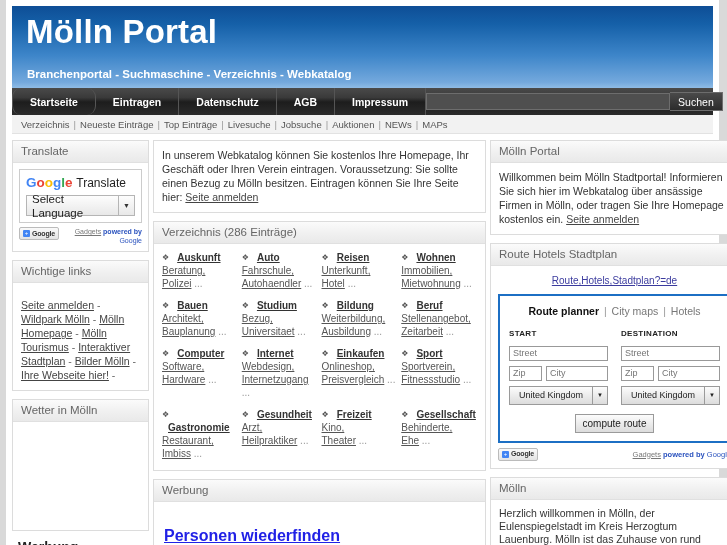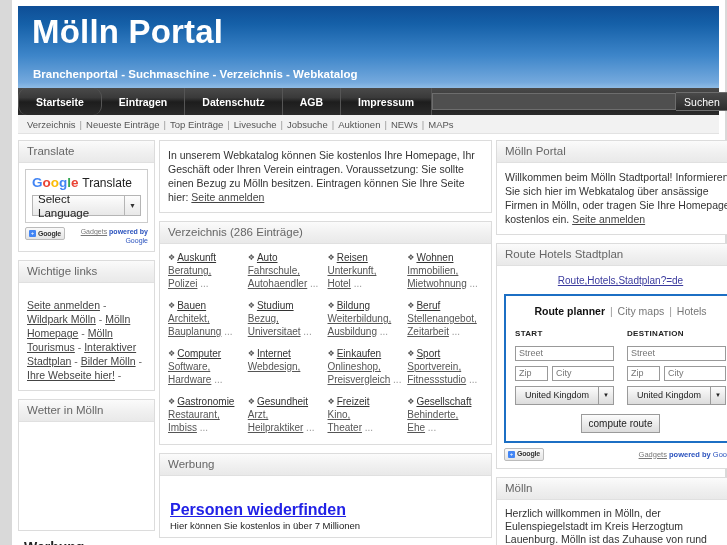--- a/index.html
+++ b/index.html
@@ -10,21 +10,21 @@
   }
   #page {
     position: relative;
     width: 727px;
     height: 545px;
     overflow: hidden;
     background: #d9d9d9;
   }
   #shell {
     position: absolute;
-    left: 12px;
+    left: 6px;
     top: 0;
     width: 713px;
     height: 545px;
     background: #ffffff;
     box-sizing: border-box;
   }
   
   .header {
     margin: 6px 6px 0 6px;
     height: 82px;
@@ -218,22 +218,22 @@
   
   .dir-grid {
     display: grid;
     grid-template-columns: repeat(4, 1fr);
     row-gap: 9px;
     column-gap: 4px;
     padding: 7px 8px 10px 8px;
   }
   .dir-cell { font-size: 10px; line-height: 13px; }
   .dir-cat {
-    font-weight: normal; color:#333; text-decoration: underline;
-    white-space: nowrap; cursor:pointer;
+    font-weight: bold; color:#333; text-decoration: underline;
+    white-space: nowrap; cursor:pointer;margin-left:6px;
   }
   .dir-ico {
     display:inline-block; color:#555; font-size:8px; margin-right:2px;
     vertical-align: 1px;
   }
   .dir-sub { color:#555; }
   .dir-sub a { color:#555; text-decoration: underline; }
   .dir-dots { color:#999; text-decoration:none; }
 
   .inline-link { color:#444; text-decoration: underline; }
@@ -460,20 +460,21 @@
                 <div class="dir-sub"><a>Zeitarbeit</a><span class="dir-dots"> ...</span></div>
               </div>
               <div class="dir-cell">
                 <div><span class="dir-ico">❖</span><a class="dir-cat">Computer</a></div>
                 <div class="dir-sub"><a>Software,</a></div>
                 <div class="dir-sub"><a>Hardware</a><span class="dir-dots"> ...</span></div>
               </div>
               <div class="dir-cell">
                 <div><span class="dir-ico">❖</span><a class="dir-cat">Internet</a></div>
                 <div class="dir-sub"><a>Webdesign,</a></div>
+                <div class="dir-sub"><a>Internetzugang</a><span class="dir-dots"> ...</span></div>
               </div>
               <div class="dir-cell">
                 <div><span class="dir-ico">❖</span><a class="dir-cat">Einkaufen</a></div>
                 <div class="dir-sub"><a>Onlineshop,</a></div>
                 <div class="dir-sub"><a>Preisvergleich</a><span class="dir-dots"> ...</span></div>
               </div>
               <div class="dir-cell">
                 <div><span class="dir-ico">❖</span><a class="dir-cat">Sport</a></div>
                 <div class="dir-sub"><a>Sportverein,</a></div>
                 <div class="dir-sub"><a>Fitnessstudio</a><span class="dir-dots"> ...</span></div>

